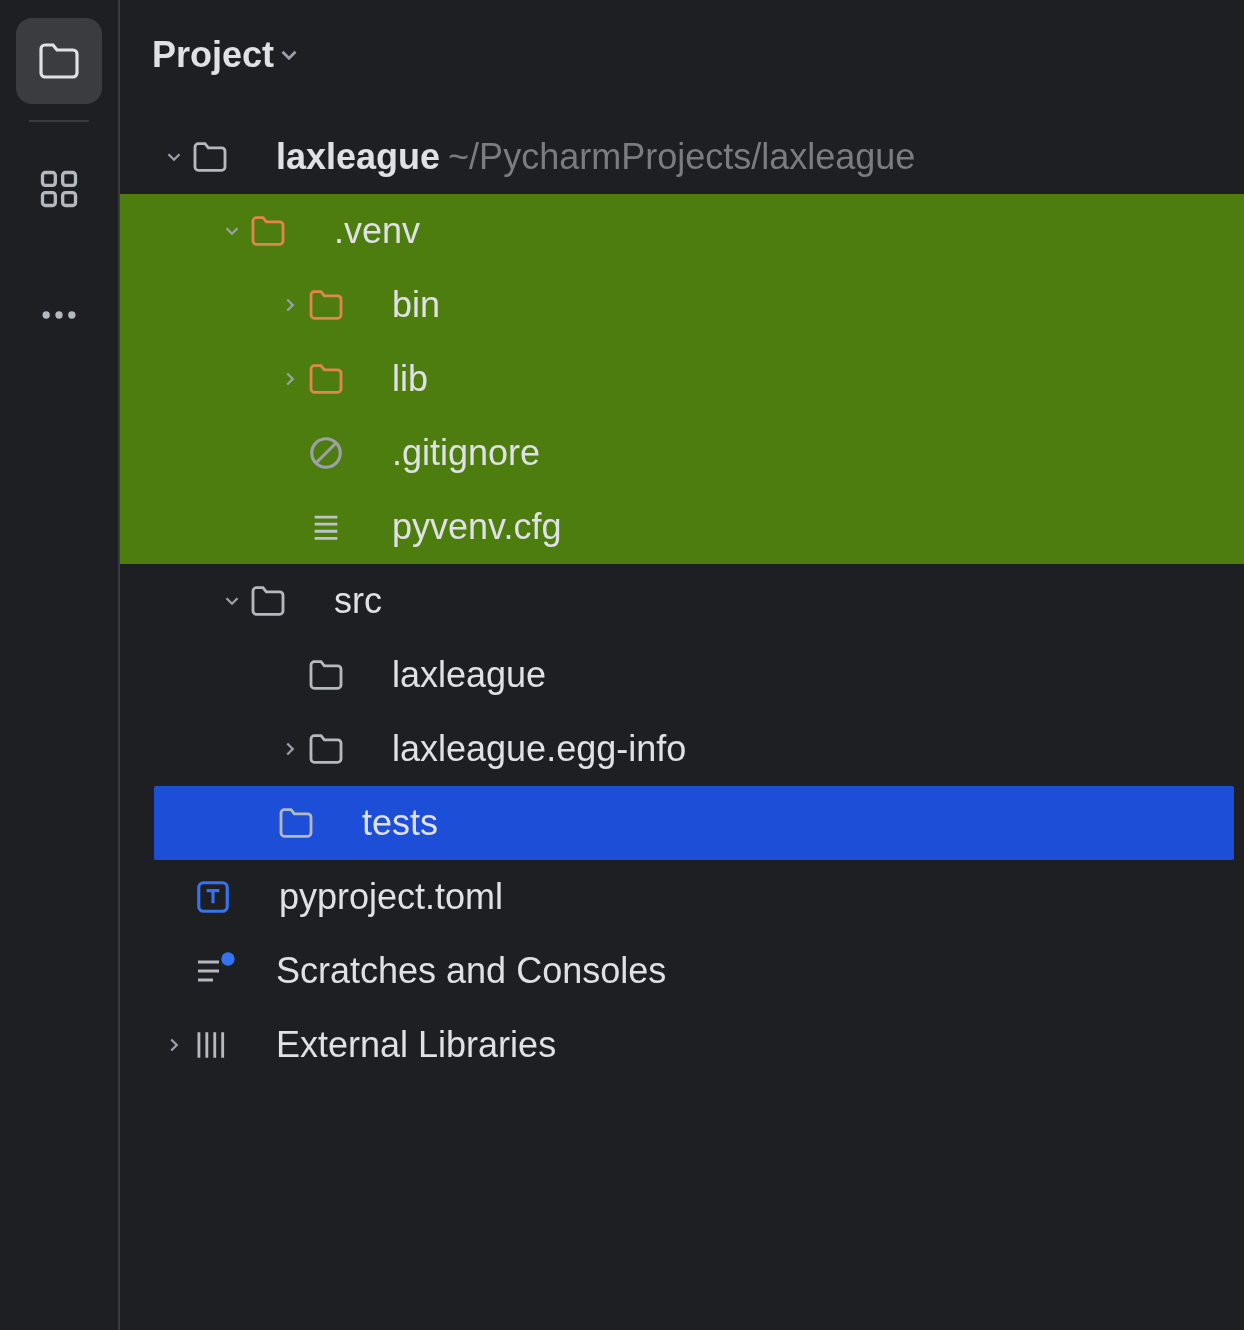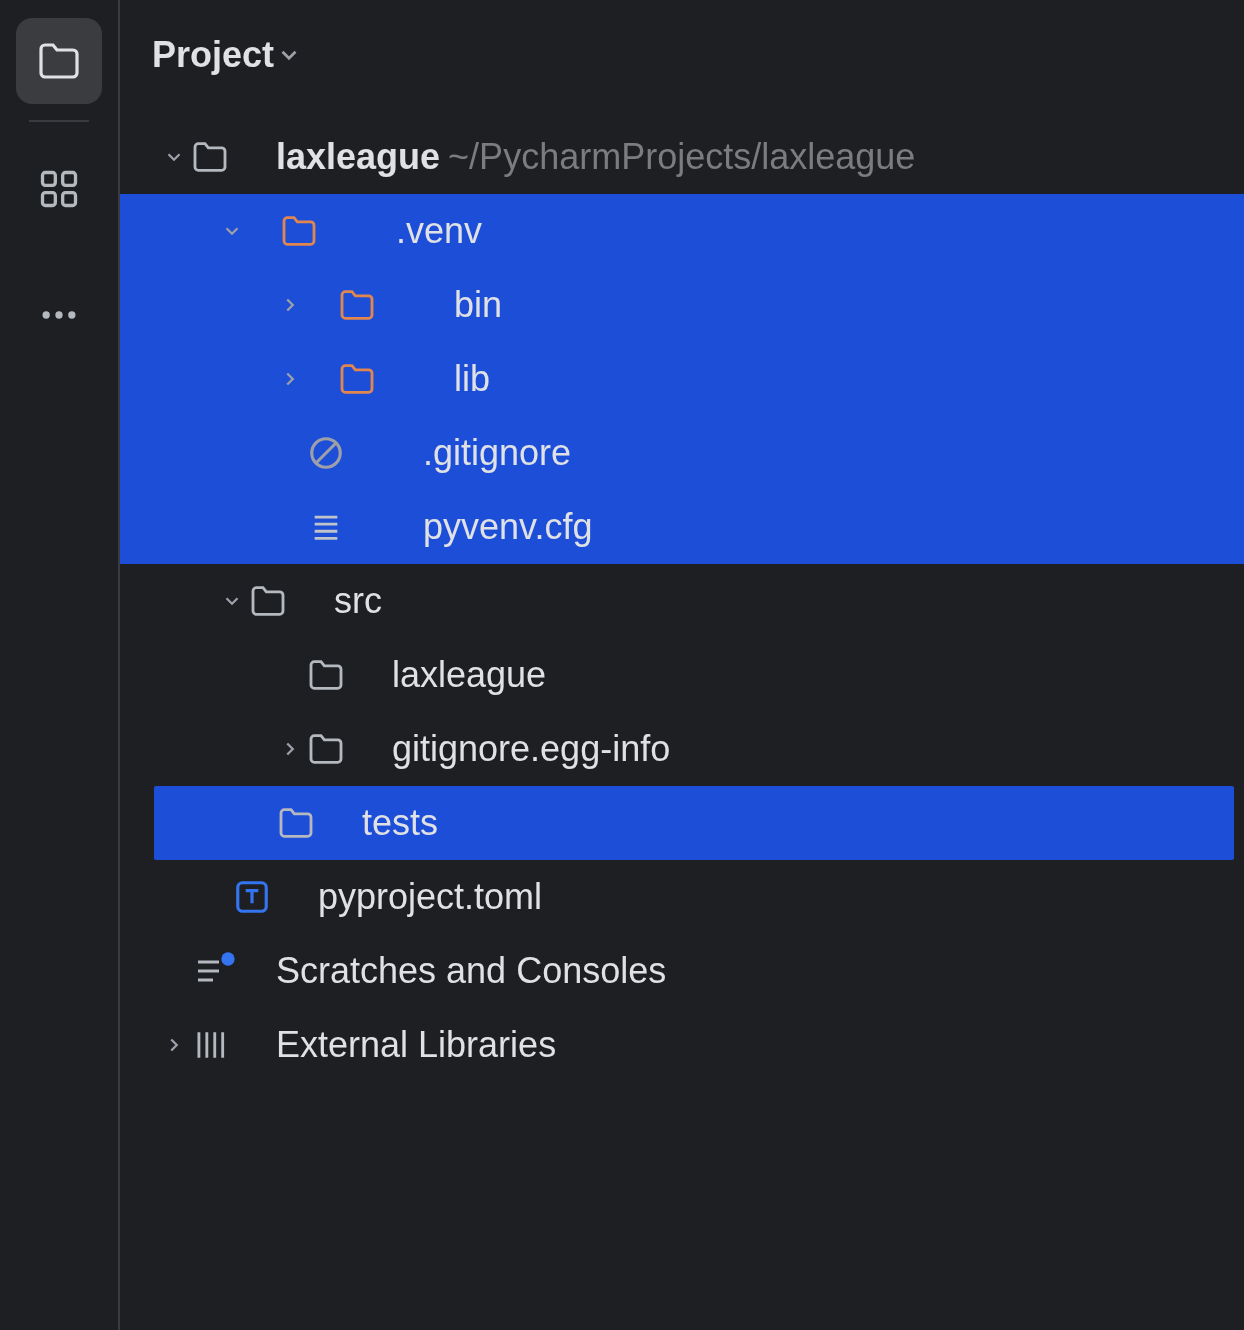--- a/index.html
+++ b/index.html
@@ -62,21 +62,21 @@
     .tree {
       padding-top: 10px;
       padding-left: 0;
     }
     .tree-row {
       height: 74px;
       display: flex;
       align-items: center;
       white-space: nowrap;
     }
-    .tree-row.excluded-bg { background: #1d4ed8; gap: 31px; }
+    .tree-row.excluded-bg { background: #4d7c0f; }
     .tree-row.selected {
       background: #1d4ed8;
       border-radius: 2px;
       margin-left: 34px;
       margin-right: 10px;
     }
     .chevron {
       width: 28px;
       display:flex;
       align-items:center;
@@ -255,34 +255,34 @@
       <span class="chevron">
         <svg width="22" height="22" viewBox="0 0 24 24" fill="none" stroke="#9da0a8" stroke-width="2.5">
             <path d="M9 6l6 6-6 6"></path>
           </svg>
       </span>
       <span class="node-icon folder-gray">
         <svg width="40" height="40" viewBox="0 0 24 24" fill="none" stroke="currentColor" stroke-width="1.7">
             <path d="M3 6a2 2 0 0 1 2-2h4l2 2.5h8a2 2 0 0 1 2 2V18a2 2 0 0 1-2 2H5a2 2 0 0 1-2-2V6z"></path>
           </svg>
       </span>
-      <span class="node-label">gitignore.egg-info</span>
+      <span class="node-label">laxleague.egg-info</span>
     </div>
 
     <div class="tree-row selected" style="padding-left:92px">
       <span class="chevron"></span>
       <span class="node-icon folder-gray">
         <svg width="40" height="40" viewBox="0 0 24 24" fill="none" stroke="currentColor" stroke-width="1.7">
             <path d="M3 6a2 2 0 0 1 2-2h4l2 2.5h8a2 2 0 0 1 2 2V18a2 2 0 0 1-2 2H5a2 2 0 0 1-2-2V6z"></path>
           </svg>
       </span>
       <span class="node-label">tests</span>
     </div>
 
-    <div class="tree-row" style="padding-left:110px">
+    <div class="tree-row" style="padding-left:71px">
       <span class="node-icon">
         <svg width="38" height="38" viewBox="0 0 24 24" fill="none" stroke="#3574f0" stroke-width="2">
             <rect x="3" y="3" width="18" height="18" rx="3"></rect>
             <path d="M8 8h8M12 8v8"></path>
           </svg>
       </span>
       <span class="node-label">pyproject.toml</span>
     </div>
 
     <div class="tree-row" style="padding-left:68px">

